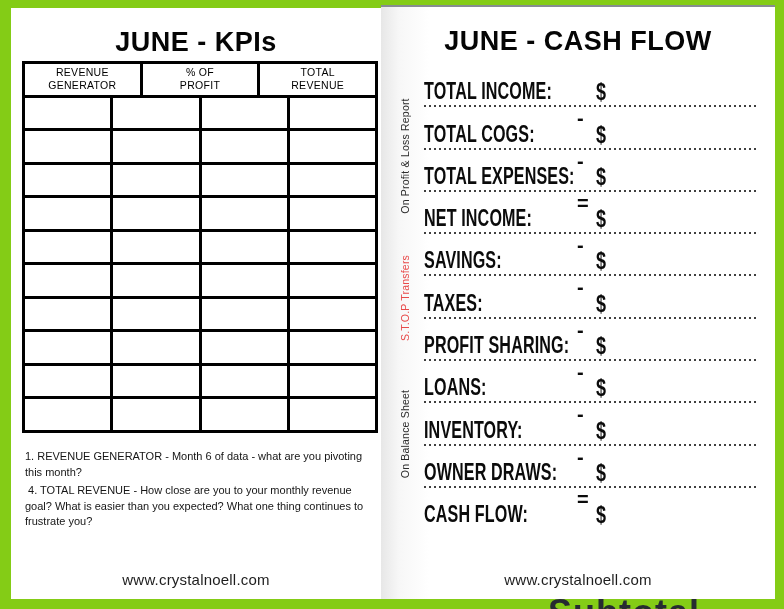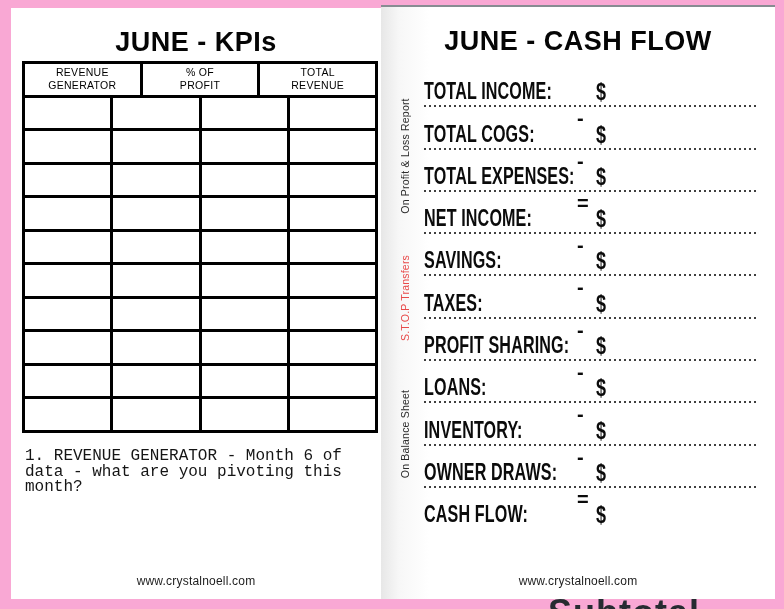--- a/index.html
+++ b/index.html
@@ -1,19 +1,19 @@
 <!DOCTYPE html>
 <html><head>
 <meta charset="utf-8">
 <style>
   html,body { margin:0; padding:0; background:#0c0f13; }
   * { box-sizing:border-box; }
   .canvas {
     position:relative; width:784px; height:609px; overflow:hidden;
-    background:#f9a8d4;
+    background:#84cc16;
     font-family:"Liberation Sans", sans-serif;
     color:#111;
   }
   .bg-faint-text {
     position:absolute; left:548px; top:592px;
     font-size:36px; font-weight:bold; color:#262b31; letter-spacing:1px;
   }
   
   .page { position:absolute; background:#fff; }
   .page-left  { left:11px; top:8px;  width:370px; height:591px; }
@@ -23,41 +23,41 @@
     border-top:2px solid #878c92;
     padding-left:19px;
   }
   .page-title {
     position:absolute; top:19px; left:0; width:100%;
     text-align:center; font-size:27px; font-weight:bold;
     letter-spacing:0.5px; color:#050505; white-space:nowrap;
   }
   .page-footer {
     position:absolute; bottom:11px; left:0; width:100%;
-    text-align:center; font-size:12px; color:#1d1d1d; letter-spacing:0.2px;
+    text-align:center; font-size:15px; color:#1d1d1d; letter-spacing:0.2px;
   }
   
   .ktable {
     position:absolute; left:11px; top:53px; width:356px; height:372px;
     border:3px solid #000; display:flex; flex-direction:column; background:#fff;
   }
   .krow { display:flex; flex:1; }
   .krow + .krow { border-top:3px solid #000; }
   .kcell { flex:1; }
   .kcell + .kcell { border-left:3px solid #000; }
   .kheader .kcell {
     display:flex; align-items:center; justify-content:center;
     font-size:10.5px; line-height:1.3; letter-spacing:0.3px;
     text-align:center; white-space:pre-line; color:#000;
   }
   
   .notes { position:absolute; left:14px; top:441px; width:354px; }
   .note {
-    margin:0 0 3px 0; font-size:16px; line-height:15.5px;
-    color:#151515; white-space:pre-wrap;font-family:Liberation Mono, monospace;
+    margin:0 0 3px 0; font-size:11px; line-height:15.5px;
+    color:#151515; white-space:pre-wrap;
   }
   
   .cf-rows { position:absolute; left:43px; top:58px; width:333px; }
   .cf-row { position:relative; height:42.3px; }
   .cf-row.dotted {
     background:repeating-linear-gradient(to right,#3f3f3f 0 2px,transparent 2px 5px)
                left bottom / 100% 2px no-repeat;
   }
   .cf-label {
     position:absolute; left:0; bottom:4px;
@@ -159,20 +159,21 @@
         <div class="krow">
           <div class="kcell"></div>
           <div class="kcell"></div>
           <div class="kcell"></div>
           <div class="kcell"></div>
         </div>
       </div>
 
     <div class="notes">
         <p class="note">1. REVENUE GENERATOR - Month 6 of data - what are you pivoting this month?</p>
+        <p class="note"> 4. TOTAL REVENUE - How close are you to your monthly revenue goal? What is easier than you expected? What one thing continues to frustrate you?</p>
       </div>
 
     <div class="page-footer">www.crystalnoell.com</div>
   </div>
 
   <div class="page page-right">
     <div class="page-title">JUNE - CASH FLOW</div>
 
     <div class="cf-rows">
         <div class="cf-row dotted">

